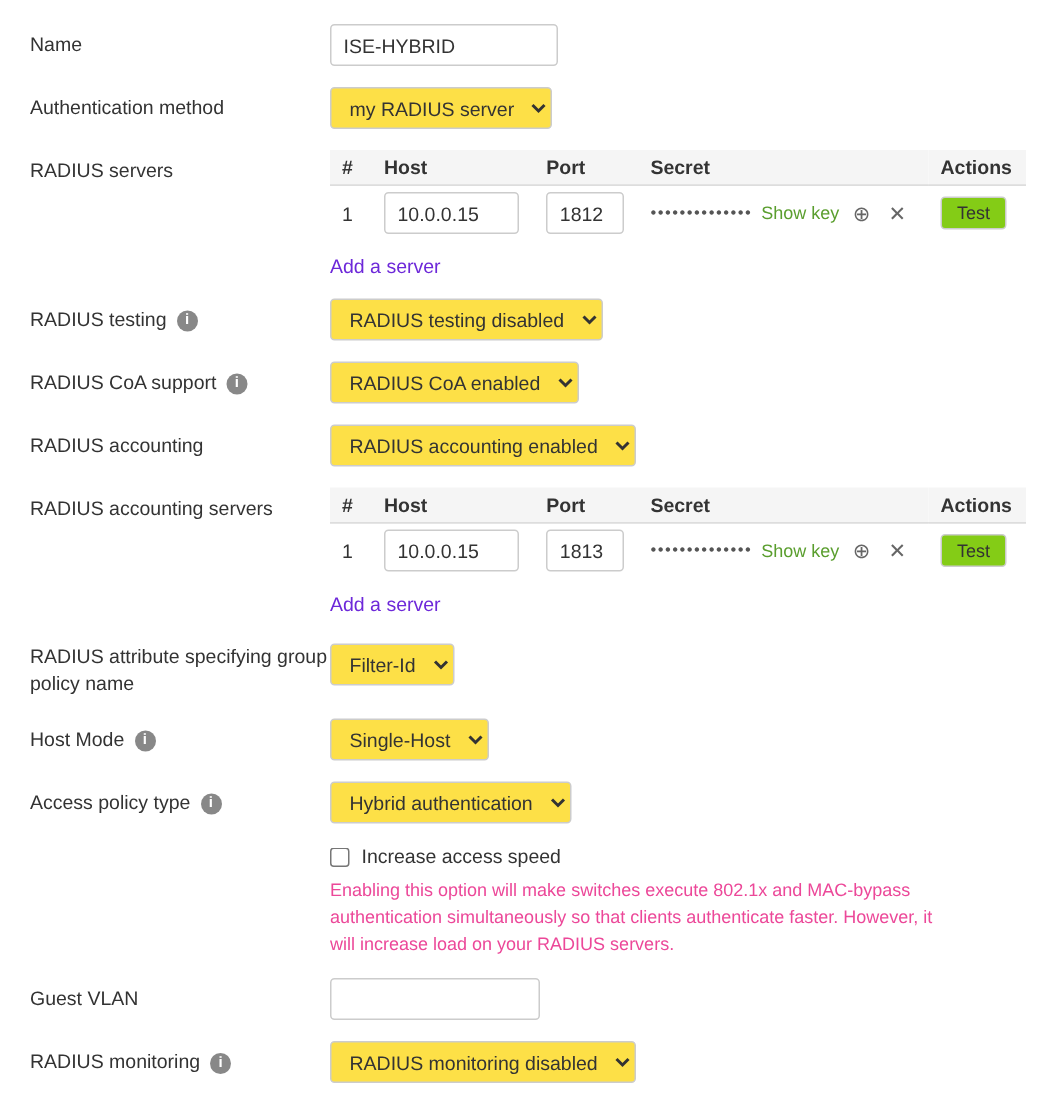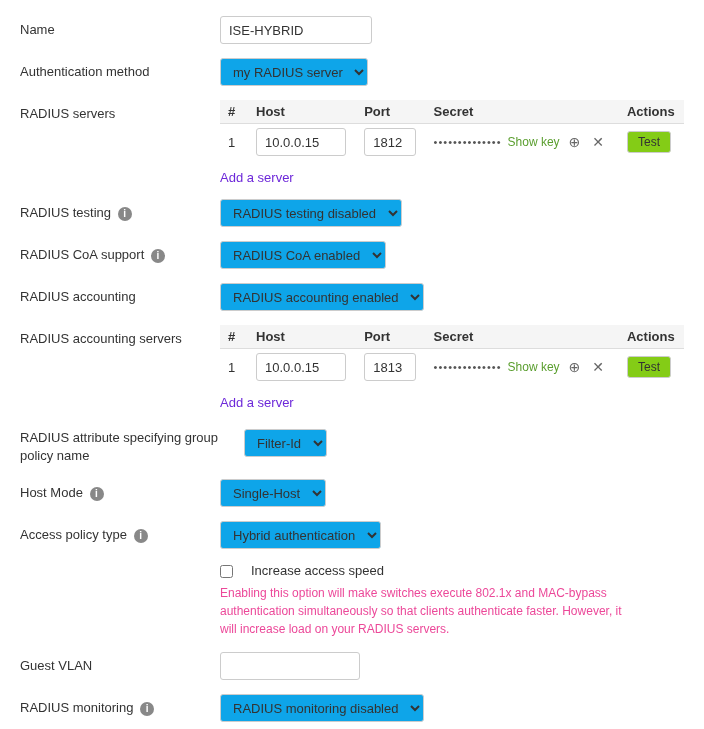--- a/index.html
+++ b/index.html
@@ -36,21 +36,21 @@
       height: 28px;
       outline: none;
     }
     select {
       border: 1px solid #ccc;
       border-radius: 3px;
       padding: 4px 8px;
       font-size: 13px;
       color: #333;
       height: 28px;
-      background: #0ea5e9;
+      background: #fde047;
       cursor: pointer;
       outline: none;
     }
     .servers-table {
       width: 100%;
       border-collapse: collapse;
       margin-bottom: 6px;
     }
     .servers-table th {
       text-align: left;
@@ -124,21 +124,21 @@
       line-height: 14px;
       font-size: 10px;
       font-weight: bold;
       cursor: pointer;
       margin-left: 3px;
       vertical-align: middle;
     }
     .checkbox-row {
       display: flex;
       align-items: flex-start;
-      gap: 18px;
+      gap: 8px;
       margin-bottom: 6px;
     }
     .checkbox-row input[type="checkbox"] {
       margin-top: 2px;
     }
     .help-text {
       font-size: 12px;
       color: #ec4899;
       margin-top: 4px;
       line-height: 1.5;
@@ -275,21 +275,21 @@
           </td>
         </tr>
       </tbody>
     </table>
     <a href="#" class="add-server-link">Add a server</a>
   </div>
 </div>
 
 <div class="form-row">
   <div class="form-label" style="line-height:1.4;">RADIUS attribute specifying group policy name</div>
-  <div class="form-content" style="padding-top:5px;margin-left:24px;">
+  <div class="form-content" style="padding-top:5px;">
     <select>
       <option>Filter-Id</option>
     </select>
   </div>
 </div>
 
 <div class="form-row">
   <div class="form-label">
     <span>Host Mode</span>
     <span class="info-icon">i</span>

